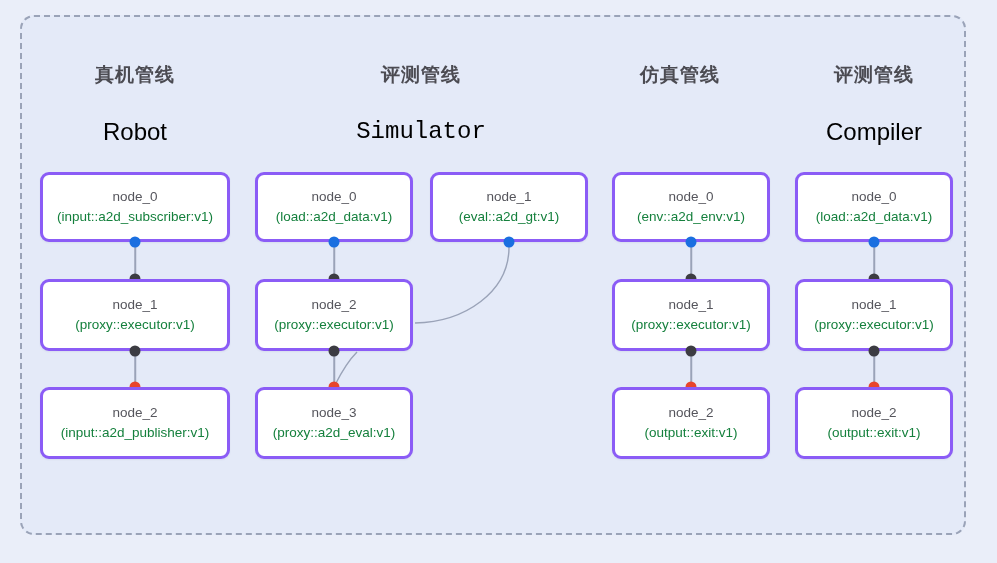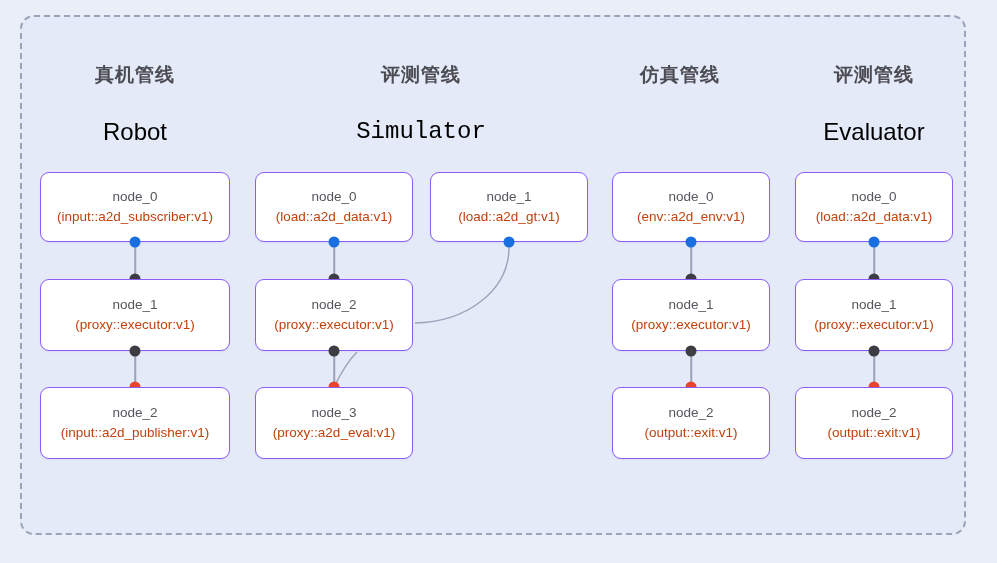--- a/index.html
+++ b/index.html
@@ -54,37 +54,37 @@
     color: #000000;
     white-space: nowrap;
     margin-top: 30px;
   }
 
   
   .node {
     position: absolute;
     box-sizing: border-box;
     background: #ffffff;
-    border: 1px solid #8b5cf6;
+    border: 3px solid #8b5cf6;
     border-radius: 9px;
     box-shadow: 0 1px 2px rgba(60,70,100,0.07);
     display: flex;
     flex-direction: column;
     align-items: center;
     justify-content: center;
     text-align: center;
   }
   .node .n-name {
     font-size: 13.5px;
     color: #55555c;
     line-height: 1.45;
   }
   .node .n-type {
     font-size: 13.5px;
-    color: #c2410c;
+    color: #15803d;
     line-height: 1.45;
   }
 
   
   .dot {
     position: absolute;
     width: 11px;
     height: 11px;
     border-radius: 50%;
     transform: translate(-50%, -50%);
@@ -157,21 +157,21 @@
     <div class="col-title-en">Simulator</div>
   </div>
 
   <div class="node" style="left:255px; top:172px; width:158px; height:70px;">
     <div class="n-name">node_0</div>
     <div class="n-type">(load::a2d_data:v1)</div>
   </div>
 
   <div class="node" style="left:430px; top:172px; width:158px; height:70px;">
     <div class="n-name">node_1</div>
-    <div class="n-type">(load::a2d_gt:v1)</div>
+    <div class="n-type">(eval::a2d_gt:v1)</div>
   </div>
   <div class="dot blue" style="left:509px; top:242px;"></div>
 
   <div class="link" style="left:334px; top:242px; height:36px;"></div>
   <div class="dot blue" style="left:334px; top:242px;"></div>
   <div class="dot black" style="left:334px; top:279px;"></div>
 
   <div class="node" style="left:255px; top:279px; width:158px; height:72px;">
     <div class="n-name">node_2</div>
     <div class="n-type">(proxy::executor:v1)</div>
@@ -205,21 +205,21 @@
   <div class="dot black" style="left:691px; top:351px;"></div>
   <div class="dot red" style="left:691px; top:387px;"></div>
 
   <div class="node" style="left:612px; top:387px; width:158px; height:72px;">
     <div class="n-name">node_2</div>
     <div class="n-type">(output::exit:v1)</div>
   </div>
 
   <div class="col-head" style="left:795px; top:62px; width:158px;">
     <div class="col-title-cn">评测管线</div>
-    <div class="col-title-en">Evaluator</div>
+    <div class="col-title-en">Compiler</div>
   </div>
 
   <div class="node" style="left:795px; top:172px; width:158px; height:70px;">
     <div class="n-name">node_0</div>
     <div class="n-type">(load::a2d_data:v1)</div>
   </div>
   <div class="link" style="left:874px; top:242px; height:36px;"></div>
   <div class="dot blue" style="left:874px; top:242px;"></div>
   <div class="dot black" style="left:874px; top:279px;"></div>
 

